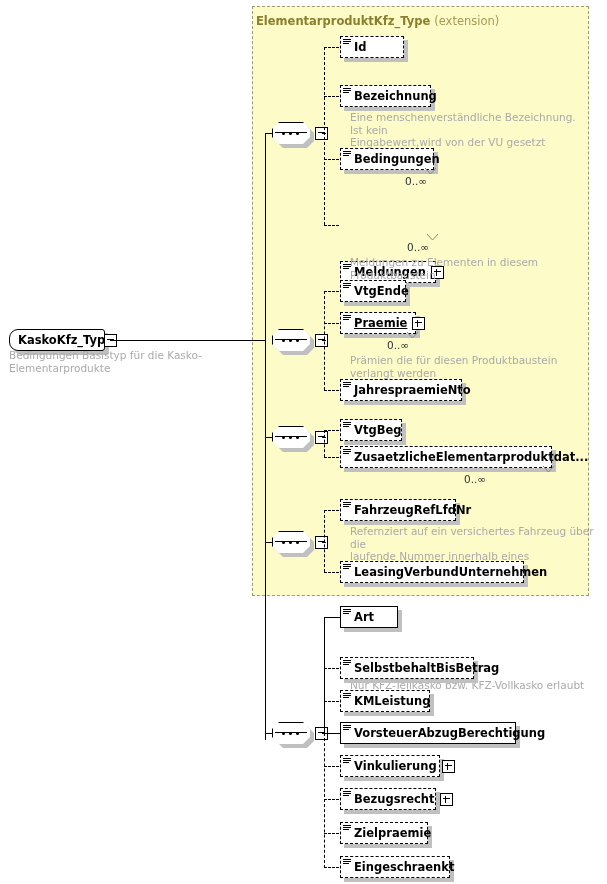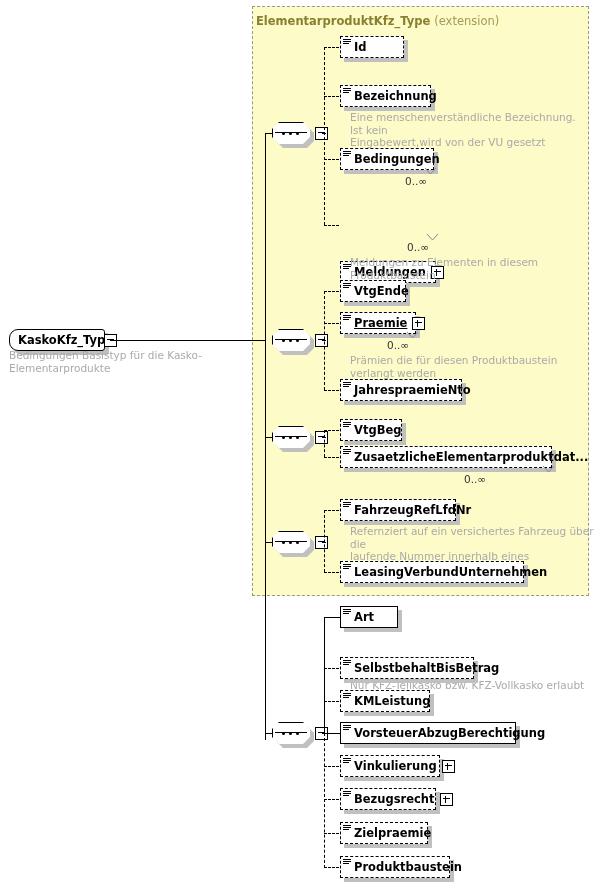--- a/index.html
+++ b/index.html
@@ -516,17 +516,17 @@
 
   <div class="dln h" style="left:324px;top:867px;width:15px;"></div>
   <div class="nodewrap" style="left:340px;top:856px;width:110px;height:22px;">
     <div class="sh"></div>
     <div class="node opt" style="position:absolute;left:0;top:0;width:110px;">
       <span class="eicon">
           <i></i>
           <i></i>
           <i></i>
         </span>
-      <span>Produktbaustein</span>
+      <span>Eingeschraenkt</span>
     </div>
   </div>
 
 </div>
 
 </body></html>

